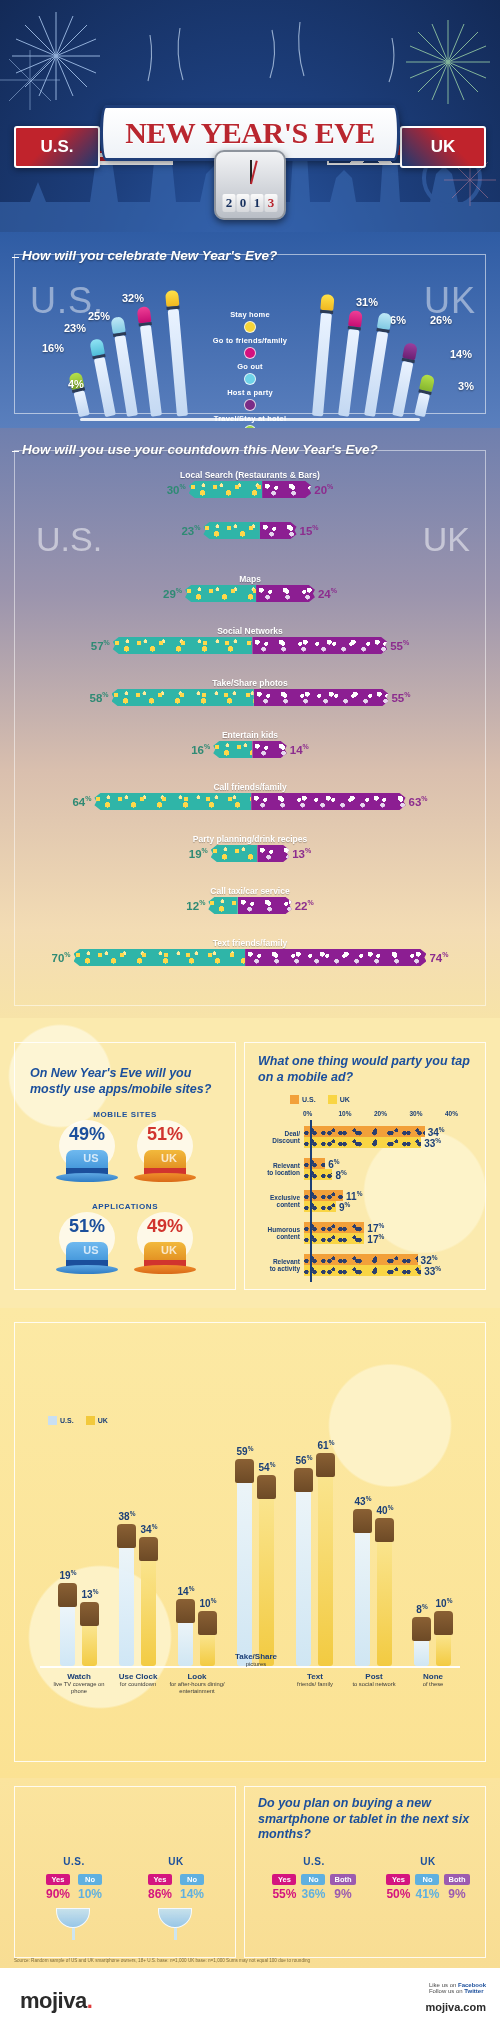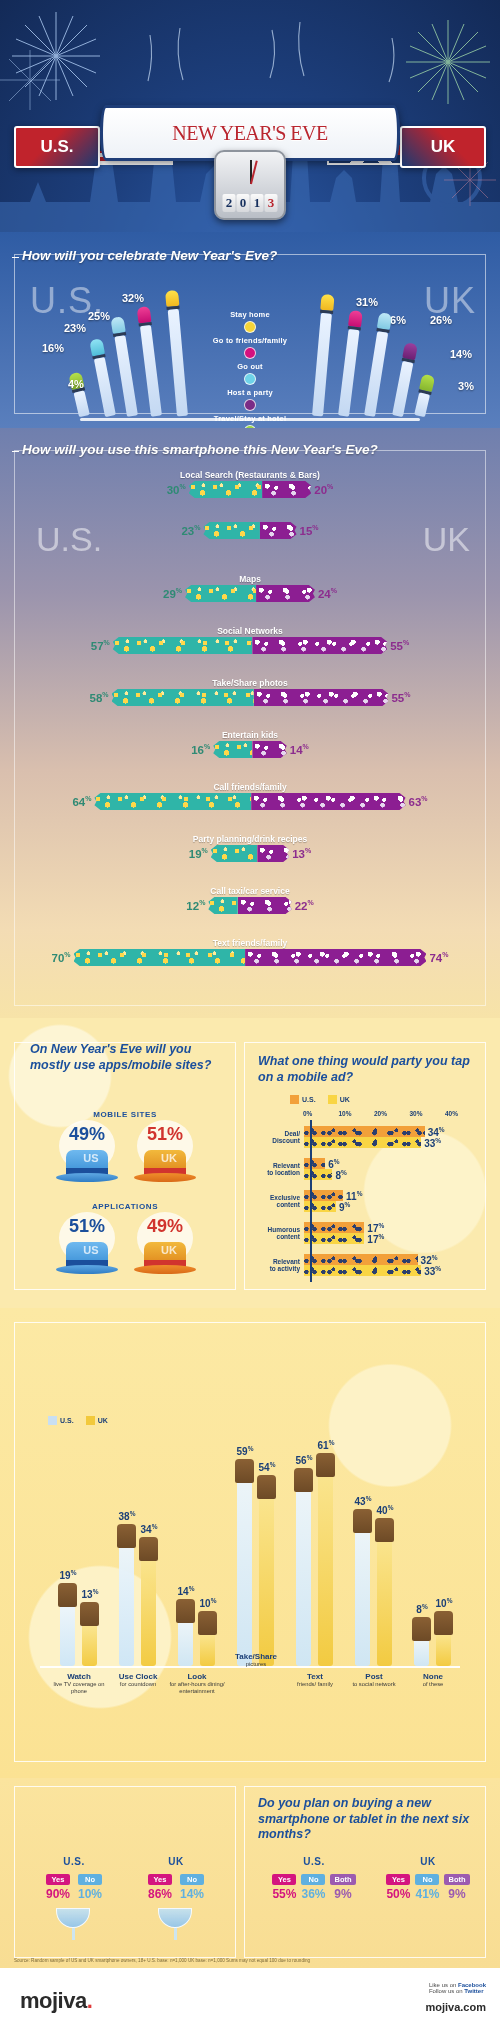--- a/index.html
+++ b/index.html
@@ -24,22 +24,22 @@
   }
   .banner {
     position:absolute; left:50%; top:105px; transform:translateX(-50%);
     width:300px; height:56px;
     background:linear-gradient(#ffffff,#eef2f7);
     border:3px solid #1f3e78; border-radius:6px/28px;
     box-shadow:0 3px 8px rgba(0,0,0,.45);
     display:flex; align-items:center; justify-content:center;
   }
   .banner-txt {
-    font-family:"Liberation Serif", serif; font-weight:normal;
-    color:#b9262f; font-size:20px; letter-spacing:-0.5px;
+    font-family:"Liberation Serif", serif; font-weight:bold;
+    color:#b9262f; font-size:30px; letter-spacing:-0.5px;
     text-shadow:0 1px 0 #fff; white-space:nowrap;
   }
   .ribbon {
     position:absolute; top:126px; width:86px; height:42px;
     border:2px solid #fff; border-radius:3px;
     display:flex; align-items:center; justify-content:center;
     color:#fff; font-weight:bold; font-size:17px;
     box-shadow:0 2px 6px rgba(0,0,0,.4);
   }
   .ribbon.us { left:14px; background:linear-gradient(135deg,#c0232c 0%,#c0232c 40%,#1b3a72 100%); }
@@ -421,21 +421,21 @@
         <div class="tip" style="background:linear-gradient(#b4e04a,#86b52e)"></div>
           <div class="band"></div>
         <div class="body" style="height:23px"></div>
       </div>
       <div class="rval" style="right:26px; top:110px;"><span>3%</span></div>
     </div>
   </div>
 
   <div class="p2">
     <div class="frame-w2"></div>
-    <div class="qtitle-w" style="top:14px;">How will you use this smartphone this New Year's Eve?</div>
+    <div class="qtitle-w" style="top:14px;">How will you use your countdown this New Year's Eve?</div>
     <div class="bigcc2" style="left:36px; top:92px;">U.S.</div>
     <div class="bigcc2" style="right:30px; top:92px;">UK</div>
     <div id="cracker-rows">
         <div class="crow" style="top: 42px;">
           <div class="clabel">Local Search (Restaurants &amp; Bars)</div>
           <div class="cbarwrap">
             <div class="cval us">30<sup>%</sup></div>
             <div class="cbar">
               <div class="seg-us" style="width:73.5px"></div>
               <div class="seg-uk" style="width:49px"></div>
@@ -541,21 +541,21 @@
             <div class="cval uk">74<sup>%</sup></div>
           </div>
         </div>
       </div>
   </div>
 
   <div class="p3">
     <div class="pad-bg"></div>
 
     <div class="frame-y" style="left:14px; top:24px; width:222px; height:248px;"></div>
-    <div class="qtitle-b" style="position:absolute; left:30px; top:24px; width:190px;">On New Year's Eve will you mostly use apps/mobile sites?</div>
+    <div class="qtitle-b" style="position:absolute; left:30px; top:48px; width:190px;">On New Year's Eve will you mostly use apps/mobile sites?</div>
 
     <div class="mini-head" style="position:absolute; left:30px; top:92px; width:190px;">MOBILE SITES</div>
     <div class="hat" style="left:56px; top:128px;">
       <div class="glow"></div>
       <div class="pct" style="color:#1b4f9c;">49%</div>
       <div class="crown" style="background:linear-gradient(#6fb9ef,#3f93d8)"></div>
       <div class="bandh" style="background:#1b4f9c"></div>
       <div class="brim" style="background:linear-gradient(#5fa9e4,#2f7cc4)"></div>
       <div class="tag">US</div>
     </div>

